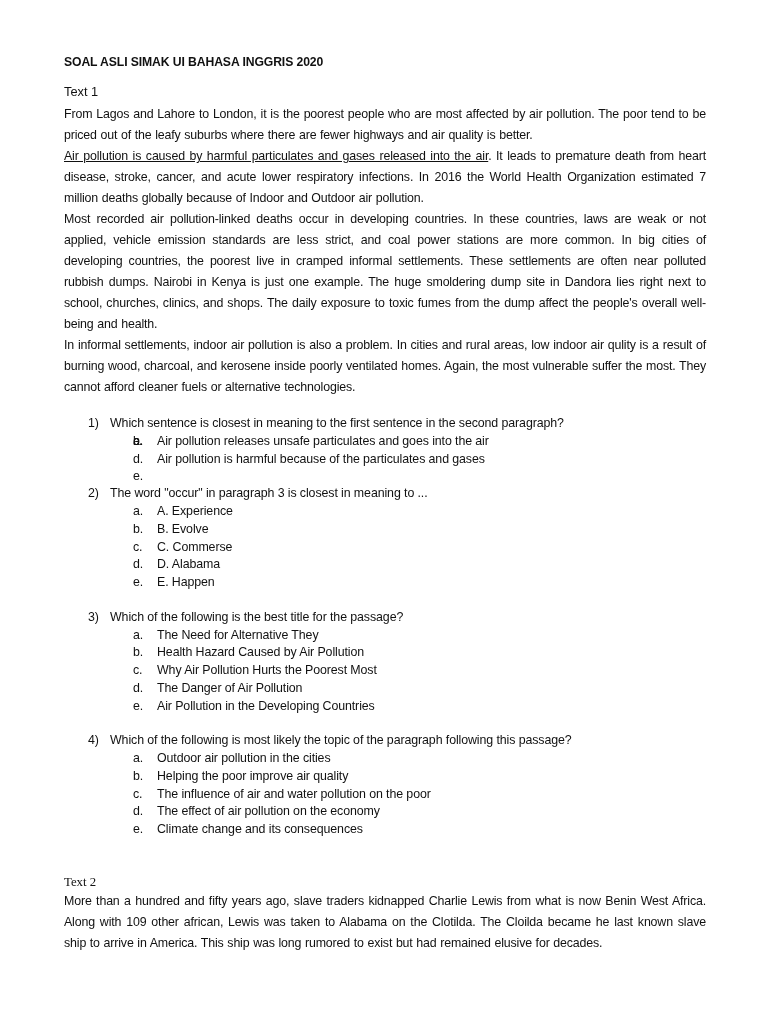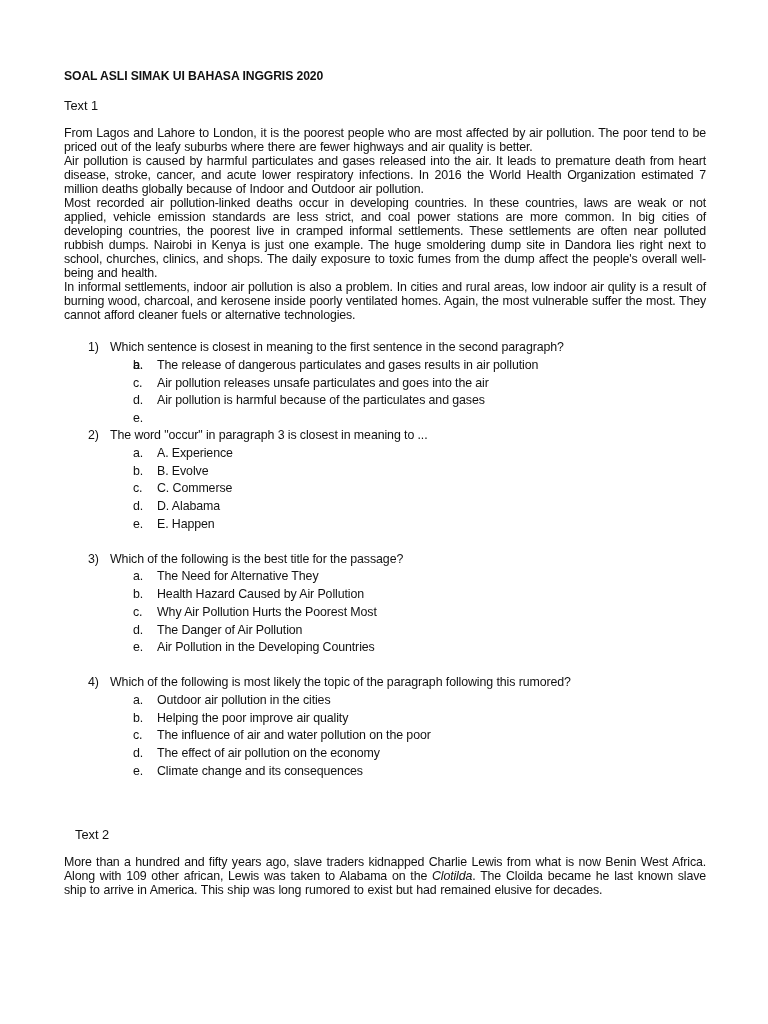--- a/index.html
+++ b/index.html
@@ -11,50 +11,51 @@
       width: 768px;
       height: 1024px;
       overflow: hidden;
       position: relative;
       font-family: "Liberation Sans", sans-serif;
       color: #111111;
     }
     .page {
       position: absolute;
       left: 64px;
-      top: 67px;
+      top: 53px;
       width: 642px;
     }
     .doc-title {
       font-size: 12.2px;
       font-weight: bold;
       line-height: 18px;
       margin: 0 0 12px 0;
       letter-spacing: -0.1px;
     }
     .section-label {
       font-size: 12.8px;
       line-height: 18px;
-      margin: 0 0 11px 0;
+      margin: 0 0 3px 0;
     }
     .section-label.t2 {
-      margin: 11px;
+      margin: 0;
+      font-family: Liberation Serif, serif;
     }
     .para {
       font-size: 12.4px;
-      line-height: 14px;
+      line-height: 21px;
       text-align: justify;
       margin: 0;
       letter-spacing: -0.15px;
       word-spacing: 0.4px;
     }
     .para .ul {
+      text-decoration: underline;
     }
     .para .it {
-      font-style: italic;
     }
     .question {
       margin-top: 17px;
       font-size: 12.4px;
       line-height: 17.75px;
       letter-spacing: -0.1px;
     }
     .q-row {
       position: relative;
       padding-left: 46px;
@@ -90,21 +91,21 @@
     <p class="para">Most recorded air pollution-linked deaths occur in developing countries. In these countries, laws are weak or not applied, vehicle emission standards are less strict, and coal power stations are more common. In big cities of developing countries, the poorest live in cramped informal settlements. These settlements are often near polluted rubbish dumps. Nairobi in Kenya is just one example. The huge smoldering dump site in Dandora lies right next to school, churches, clinics, and shops. The daily exposure to toxic fumes from the dump affect the people's overall well-being and health.</p>
     <p class="para">In informal settlements, indoor air pollution is also a problem. In cities and rural areas, low indoor air qulity is a result of burning wood, charcoal, and kerosene inside poorly ventilated homes. Again, the most vulnerable suffer the most. They cannot afford cleaner fuels or alternative technologies.</p>
   </div>
 
   <div class="question" style="margin-top:17px;">
     <div class="q-row">
       <span class="q-num">1)</span>
       <span>Which sentence is closest in meaning to the first sentence in the second paragraph?</span>
     </div>
     <div class="opt"><span class="opt-letter">a.</span></div>
-    <div class="opt"><span class="opt-letter">b.</span><span>The release of dangerous particulates and gases results in air pollution</span></div>
+    <div class="opt"><span class="opt-letter">b.</span></div>
     <div class="opt"><span class="opt-letter">c.</span><span>Air pollution releases unsafe particulates and goes into the air</span></div>
     <div class="opt"><span class="opt-letter">d.</span><span>Air pollution is harmful because of the particulates and gases</span></div>
     <div class="opt"><span class="opt-letter">e.</span></div>
   </div>
 
   <div class="question">
     <div class="q-row">
       <span class="q-num">2)</span>
       <span>The word "occur" in paragraph 3 is closest in meaning to ...</span>
     </div>
@@ -123,21 +124,21 @@
     <div class="opt"><span class="opt-letter">a.</span><span>The Need for Alternative They</span></div>
     <div class="opt"><span class="opt-letter">b.</span><span>Health Hazard Caused by Air Pollution</span></div>
     <div class="opt"><span class="opt-letter">c.</span><span>Why Air Pollution Hurts the Poorest Most</span></div>
     <div class="opt"><span class="opt-letter">d.</span><span>The Danger of Air Pollution</span></div>
     <div class="opt"><span class="opt-letter">e.</span><span>Air Pollution in the Developing Countries</span></div>
   </div>
 
   <div class="question">
     <div class="q-row">
       <span class="q-num">4)</span>
-      <span>Which of the following is most likely the topic of the paragraph following this rumored?</span>
+      <span>Which of the following is most likely the topic of the paragraph following this passage?</span>
     </div>
     <div class="opt"><span class="opt-letter">a.</span><span>Outdoor air pollution in the cities</span></div>
     <div class="opt"><span class="opt-letter">b.</span><span>Helping the poor improve air quality</span></div>
     <div class="opt"><span class="opt-letter">c.</span><span>The influence of air and water pollution on the poor</span></div>
     <div class="opt"><span class="opt-letter">d.</span><span>The effect of air pollution on the economy</span></div>
     <div class="opt"><span class="opt-letter">e.</span><span>Climate change and its consequences</span></div>
   </div>
 
   <div class="text2-gap"></div>
 

